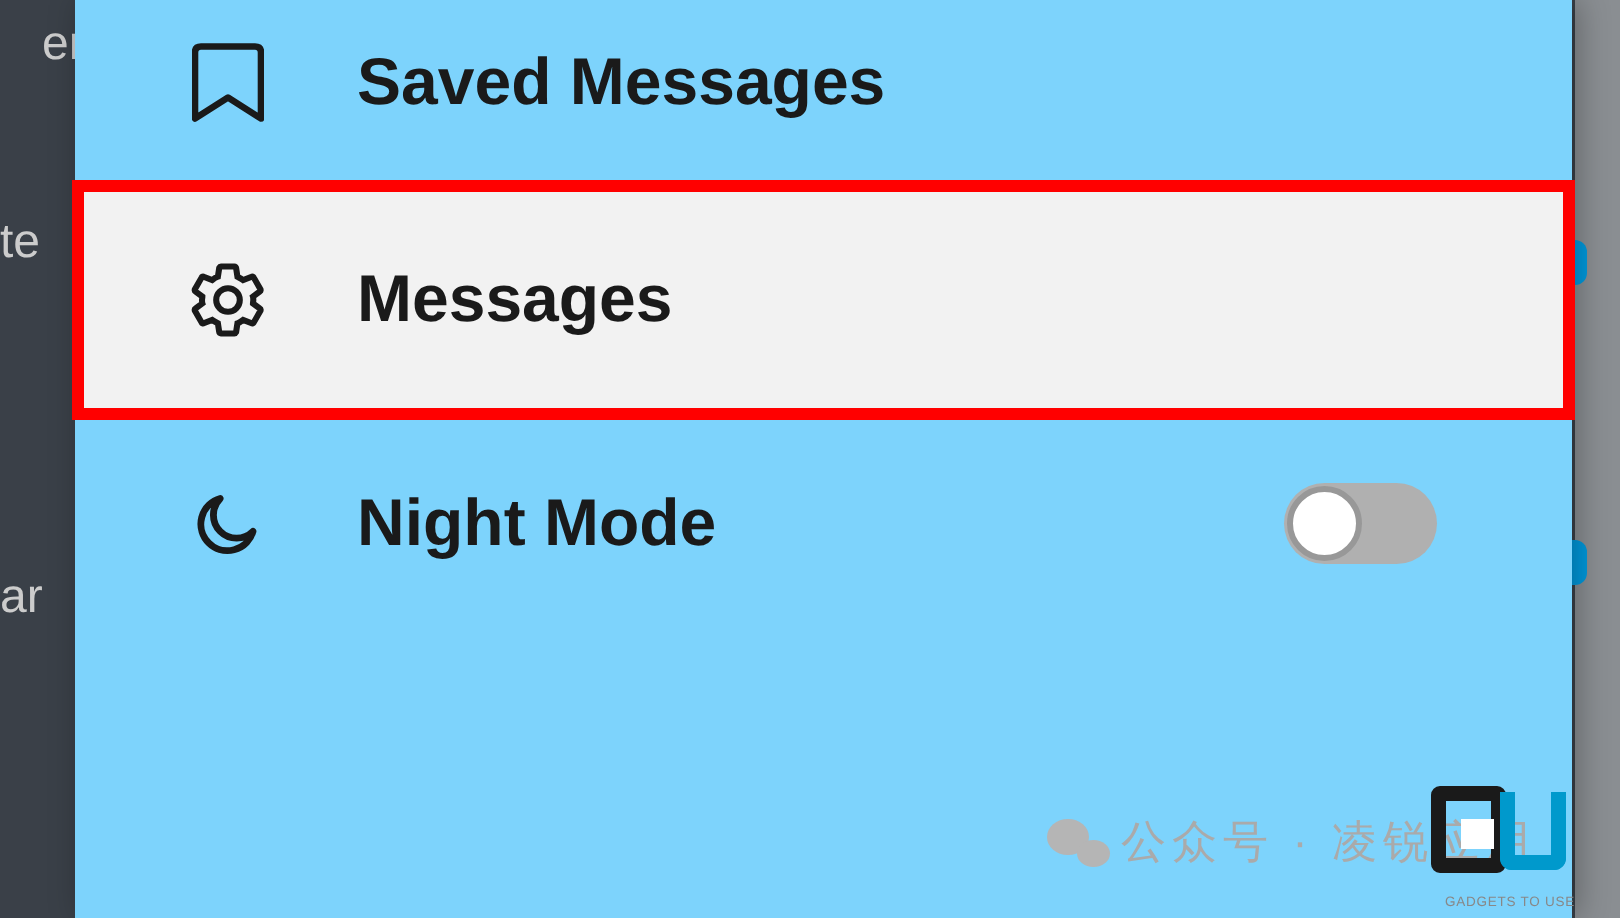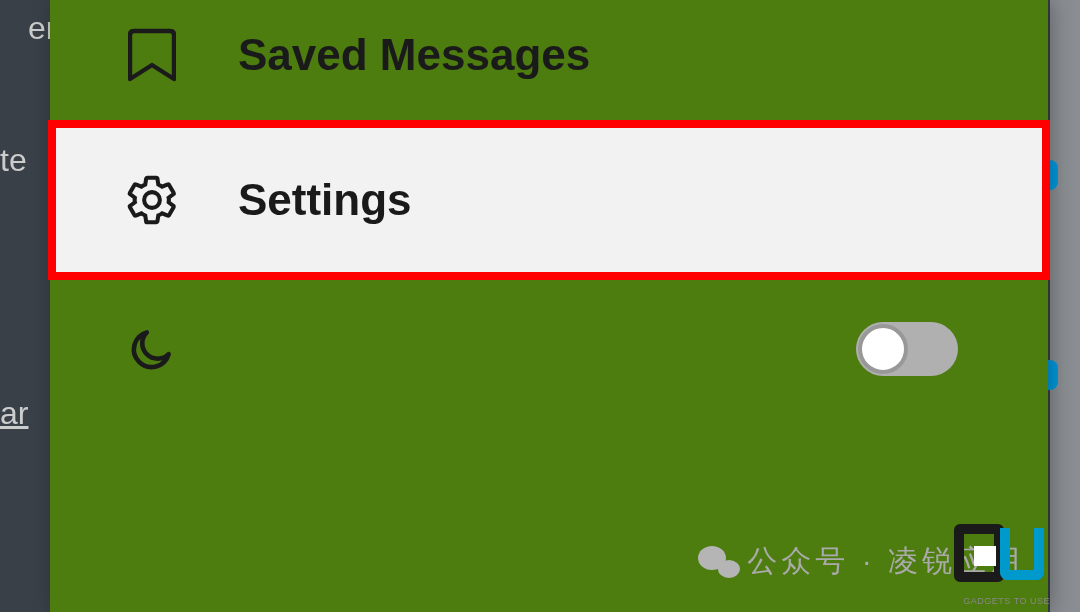--- a/index.html
+++ b/index.html
@@ -26,21 +26,21 @@
       font-size: 32px;
       font-weight: 500;
     }
     .bg-text {
       position: absolute;
       left: 0;
       color: #cccccc;
     }
     .bg-text.t1 { top: 10px; padding-left: 28px; }
     .bg-text.t2 { top: 142px; }
-    .bg-text.t3 { top: 395px; text-decoration: underline; }
+    .bg-text.t3 { top: 379px; }
     .right-strip {
       position: absolute;
       right: 0;
       top: 0;
       width: 30px;
       height: 100%;
       background: #8a8e92;
     }
     .blue-dot {
       position: absolute;
@@ -51,21 +51,21 @@
       border-radius: 0 8px 8px 0;
     }
     .blue-dot.d1 { top: 160px; }
     .blue-dot.d2 { top: 360px; }
     .drawer {
       position: absolute;
       left: 50px;
       top: 0;
       width: 998px;
       height: 100%;
-      background: #4d7c0f;
+      background: #7dd3fc;
       box-shadow: 4px 0 20px rgba(0,0,0,0.3);
     }
     .menu-item {
       display: flex;
       align-items: center;
       height: 130px;
       padding-left: 74px;
       cursor: pointer;
       position: relative;
     }
@@ -215,29 +215,30 @@
     </span>
     <span class="label">Saved Messages</span>
   </div>
 
   <div class="menu-item highlighted">
     <span class="icon-wrap">
       <svg width="54" height="54" viewBox="0 0 24 24">
         <path d="M12 8.5 A3.5 3.5 0 1 0 12 15.5 A3.5 3.5 0 1 0 12 8.5 Z M19.4 13 c0-.3 .1-.7 .1-1 s0-.7-.1-1 l2.1-1.6 c.2-.1 .2-.4 .1-.6 l-2-3.5 c-.1-.2-.4-.3-.6-.2 l-2.5 1 c-.5-.4-1.1-.7-1.7-1 l-.4-2.6 c0-.2-.2-.4-.5-.4 h-4 c-.2 0-.4 .2-.5 .4 l-.4 2.6 c-.6 .2-1.2 .6-1.7 1 l-2.5-1 c-.2-.1-.5 0-.6 .2 l-2 3.5 c-.1 .2-.1 .5 .1 .6 l2.1 1.6 c0 .3-.1 .7-.1 1 s0 .7 .1 1 l-2.1 1.6 c-.2 .1-.2 .4-.1 .6 l2 3.5 c.1 .2 .4 .3 .6 .2 l2.5-1 c.5 .4 1.1 .7 1.7 1 l.4 2.6 c0 .2 .2 .4 .5 .4 h4 c.2 0 .4-.2 .5-.4 l.4-2.6 c.6-.2 1.2-.6 1.7-1 l2.5 1 c.2 .1 .5 0 .6-.2 l2-3.5 c.1-.2 .1-.5-.1-.6 l-2.1-1.6 Z" fill="none" stroke="#1a1a1a" stroke-width="1.8"></path>
       </svg>
     </span>
-    <span class="label">Settings</span>
+    <span class="label">Messages</span>
   </div>
 
   <div class="menu-item item-night">
     <span class="icon-wrap">
       <svg width="50" height="50" viewBox="0 0 24 24">
         <path d="M20 14.5 A8.5 8.5 0 1 1 9.5 4 A6.6 6.6 0 0 0 20 14.5 Z" fill="none" stroke="#1a1a1a" stroke-width="2.2" stroke-linejoin="round"></path>
       </svg>
     </span>
+    <span class="label">Night Mode</span>
     <div class="toggle">
       <div class="toggle-thumb"></div>
     </div>
   </div>
 
 </div>
 
 <div class="watermark">
   <span class="wechat-icon">
     <span class="bubble-big"></span>

